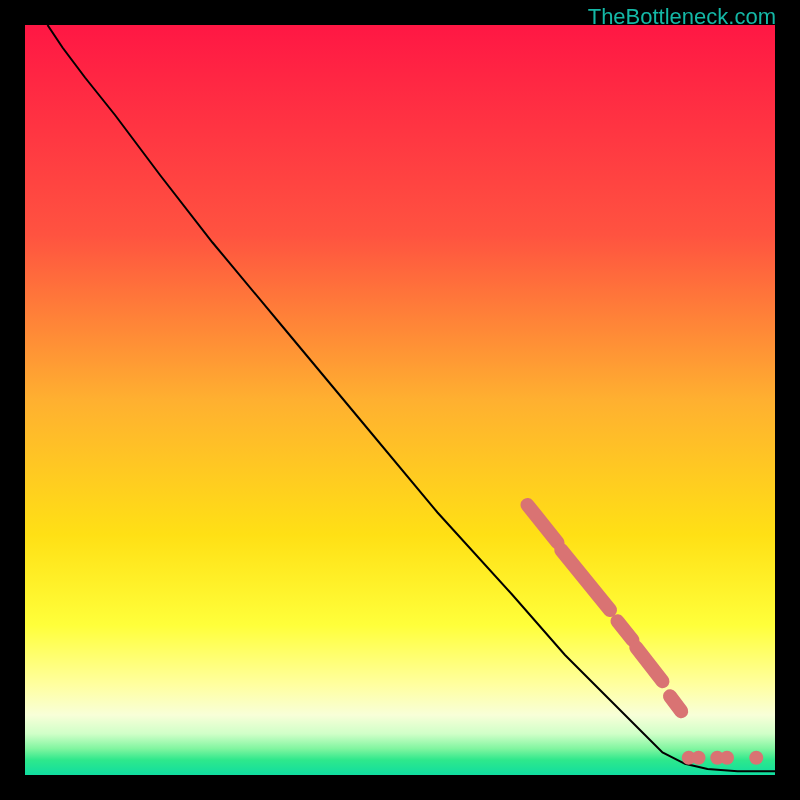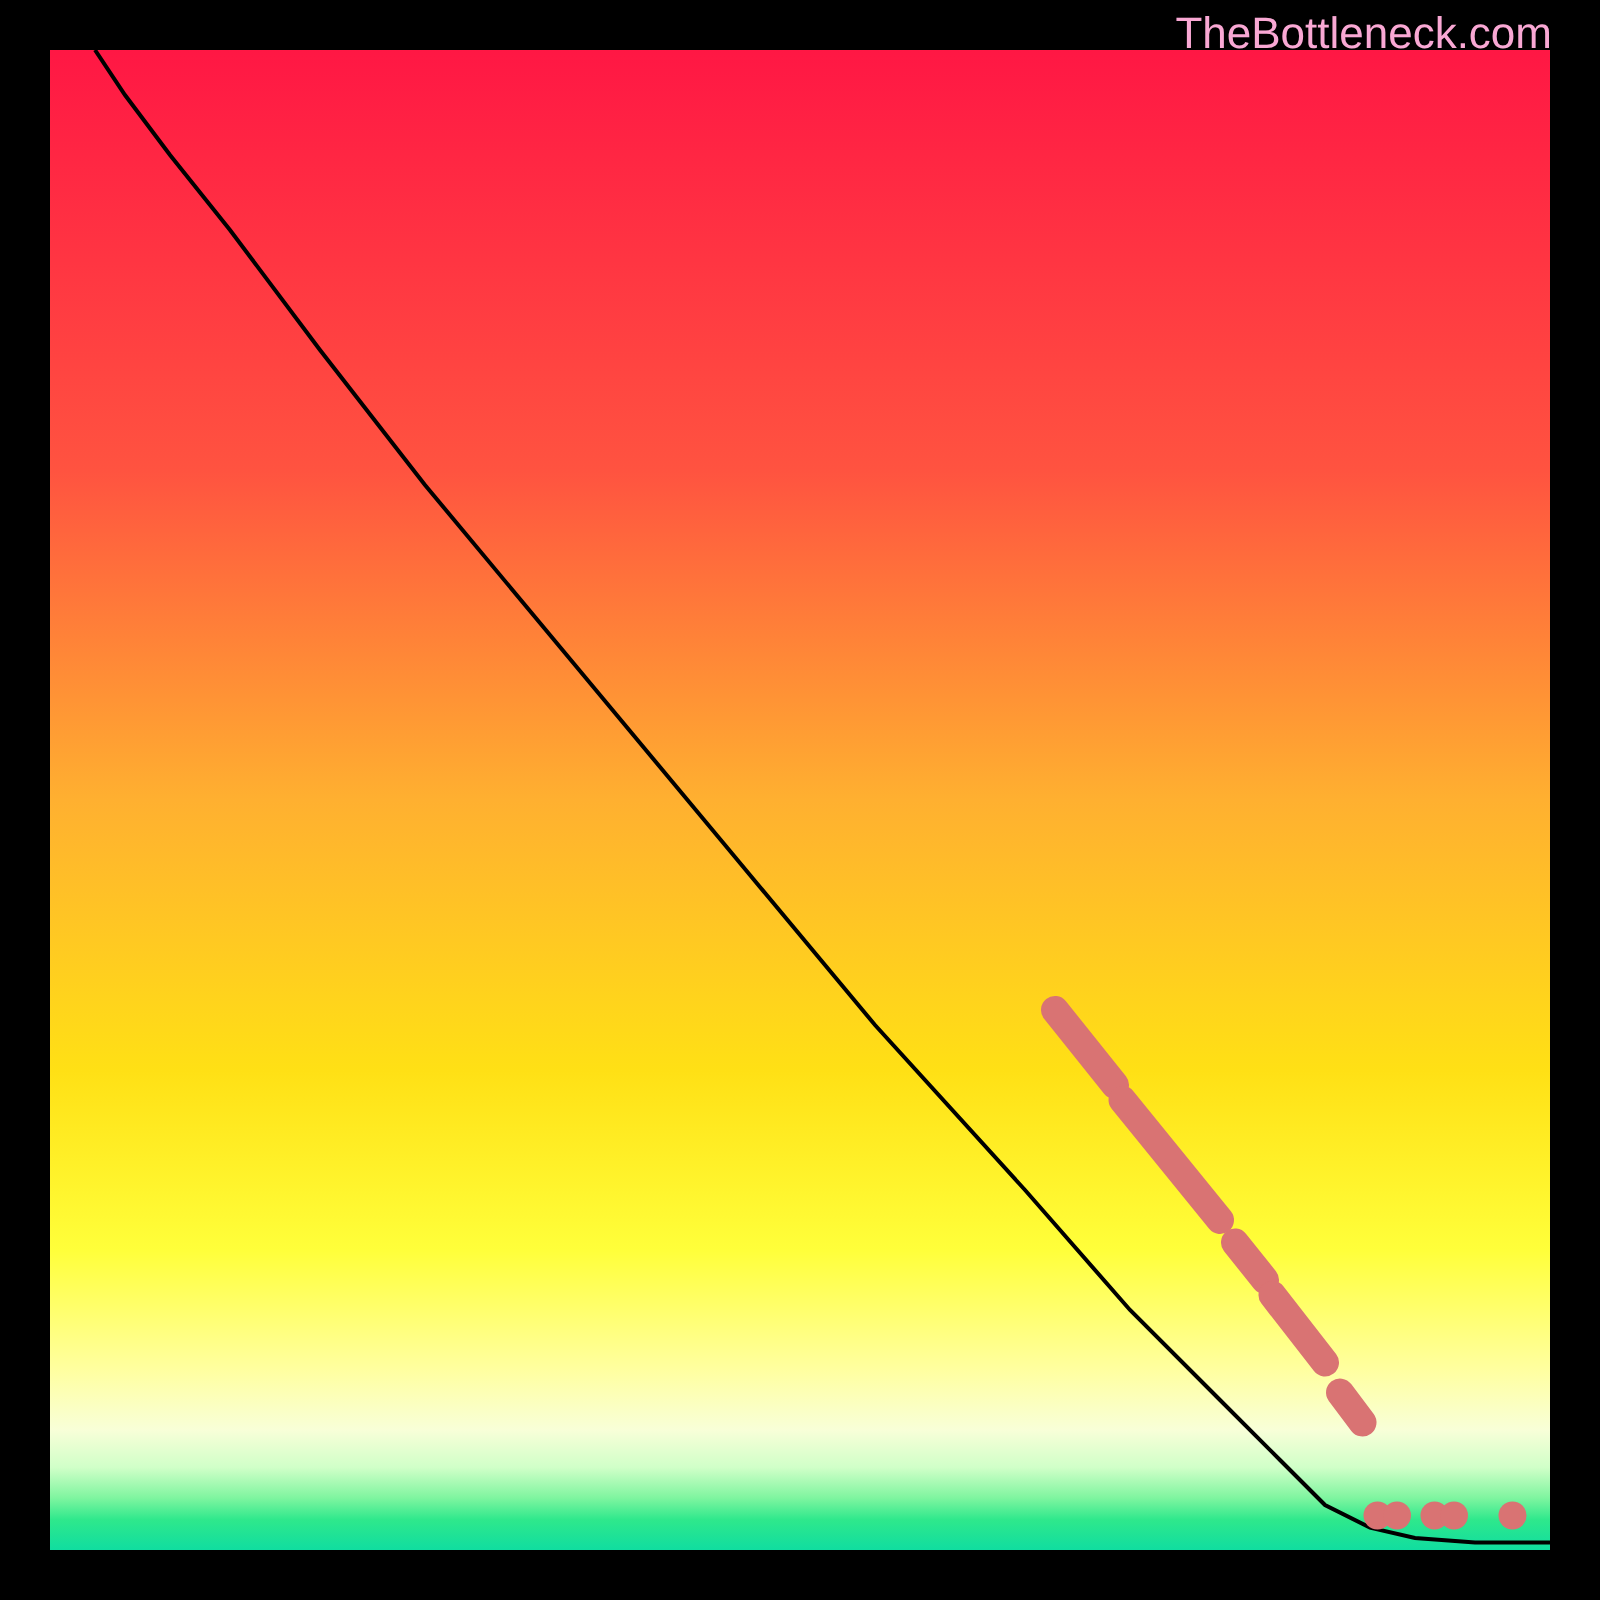--- a/index.html
+++ b/index.html
@@ -8,21 +8,21 @@
     width: 800px;
     height: 800px;
     background: #000;
     position: relative;
     font-family: Arial, sans-serif;
   }
   .watermark {
     position: absolute;
     top: 4px;
     right: 24px;
-    color: #f9a8d4;
+    color: #14b8a6;
     font-size: 22px;
     font-weight: normal;
     z-index: 10;
   }
   .plot-area {
     position: absolute;
     left: 25px;
     top: 25px;
     width: 750px;
     height: 750px;

